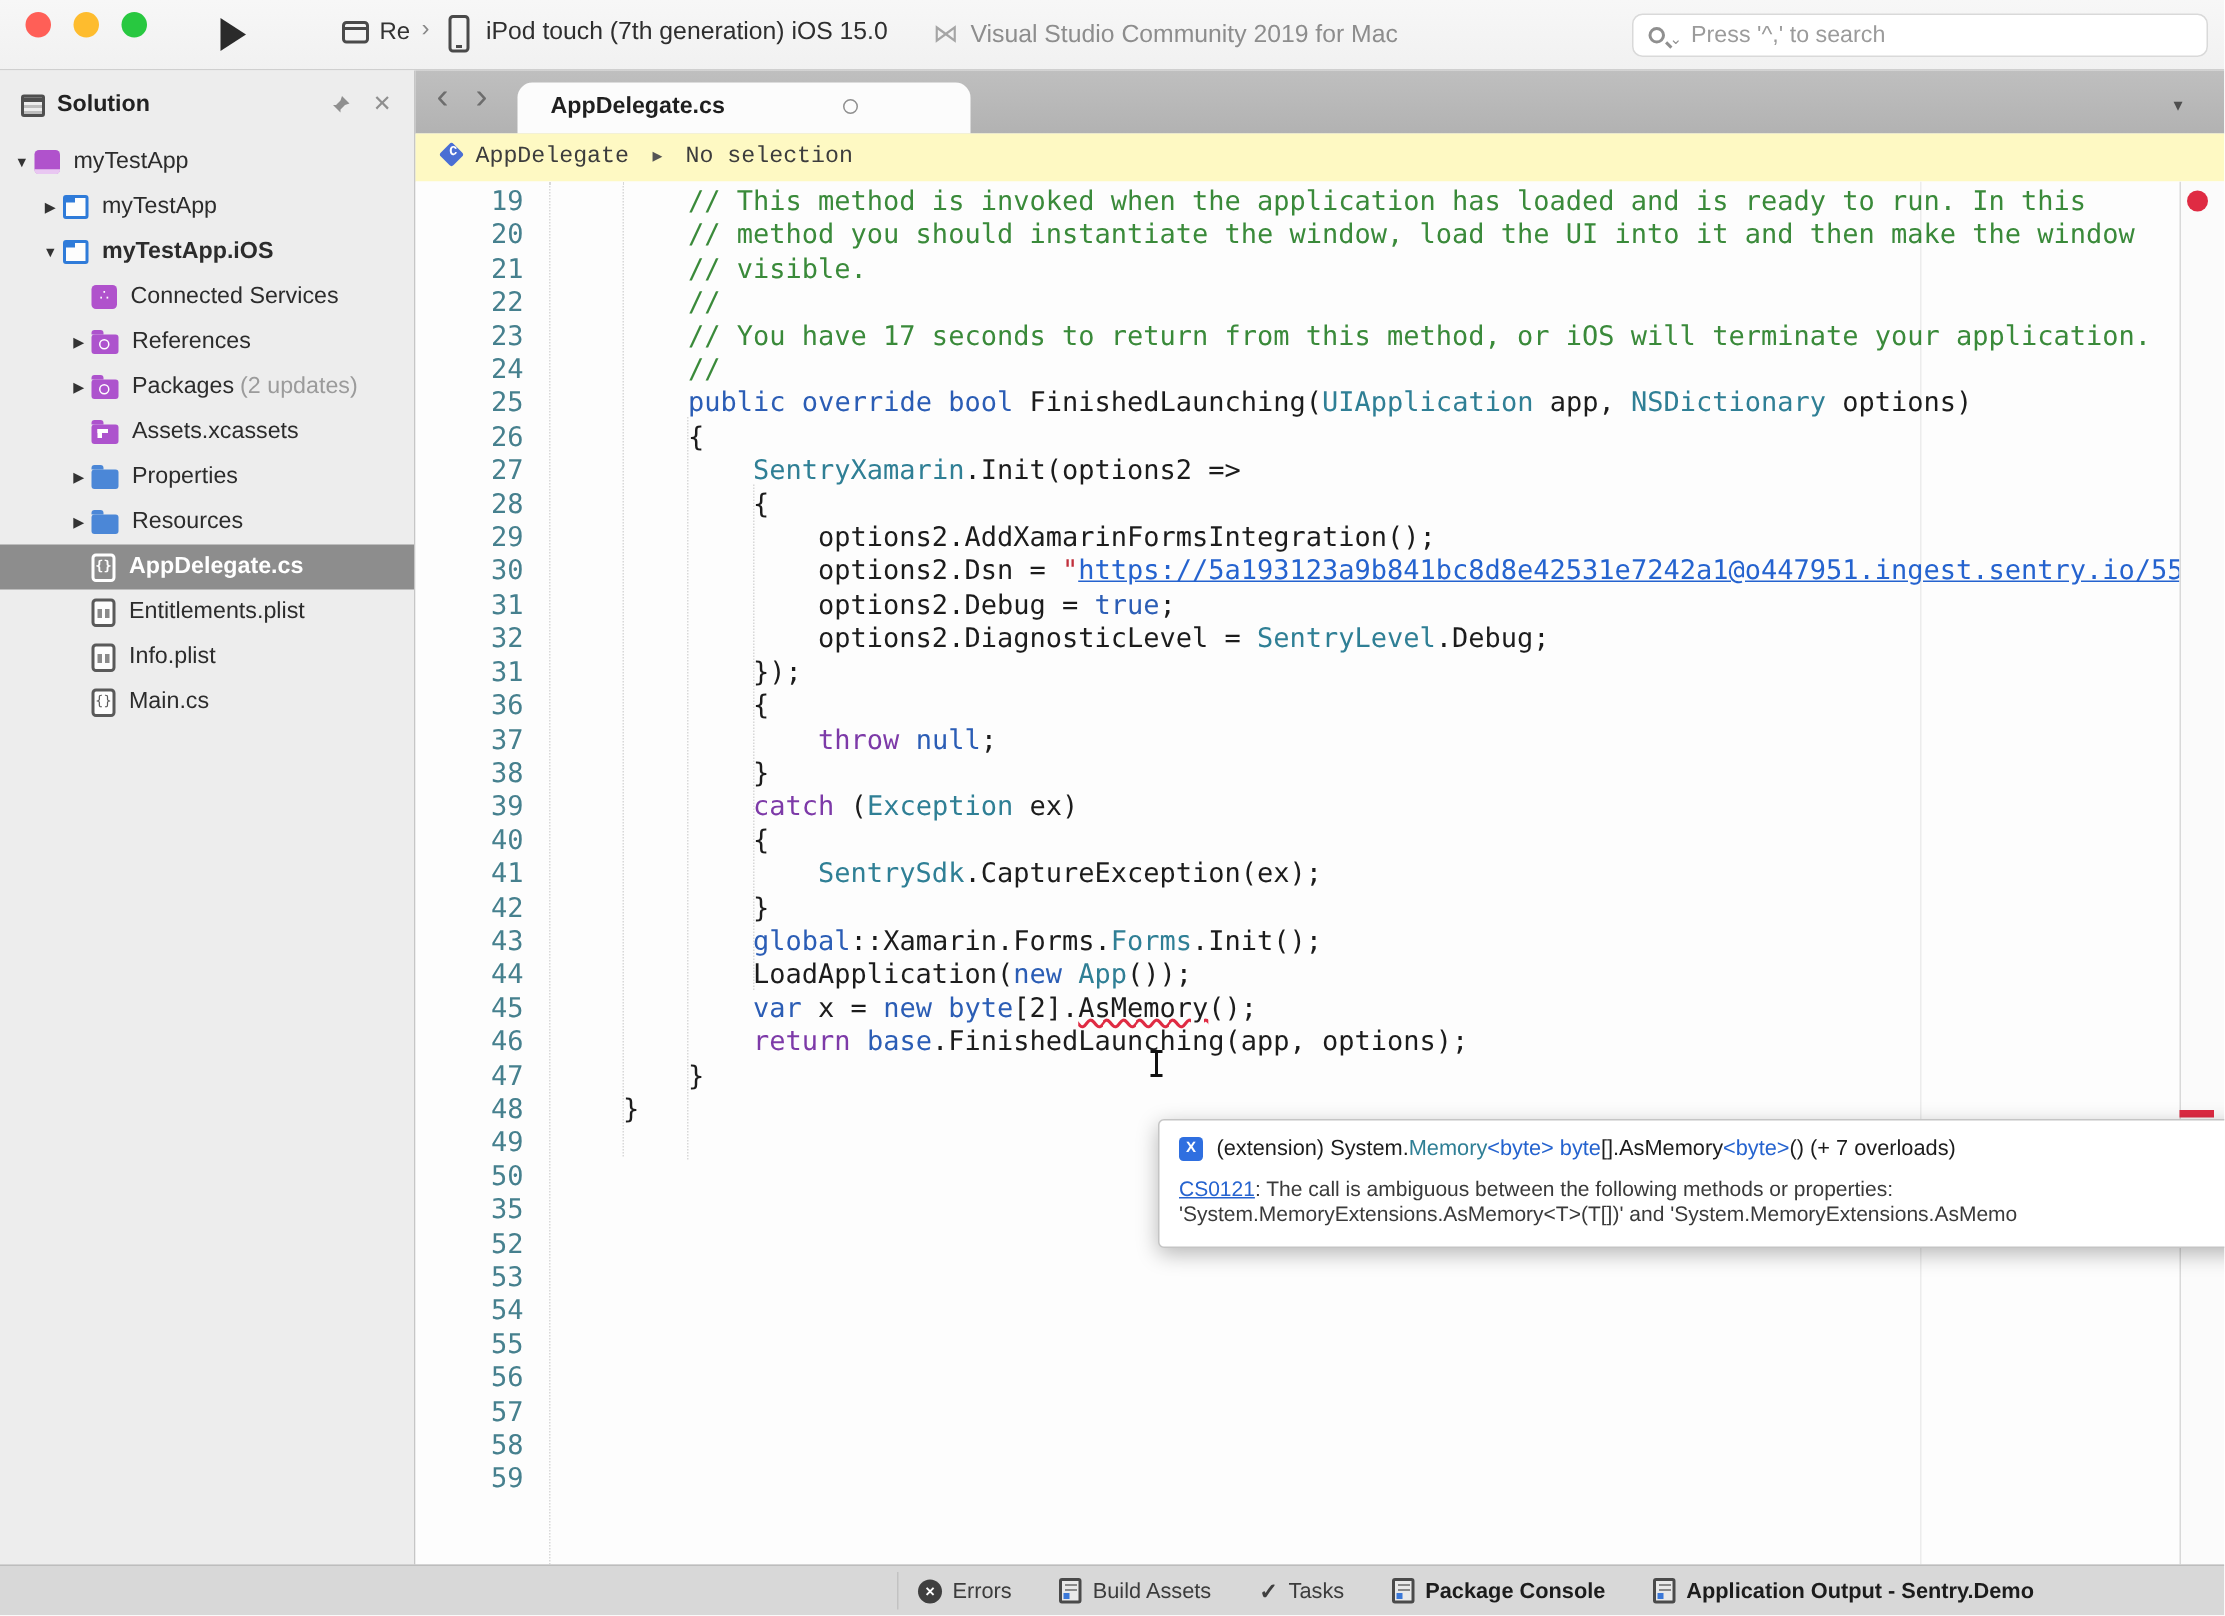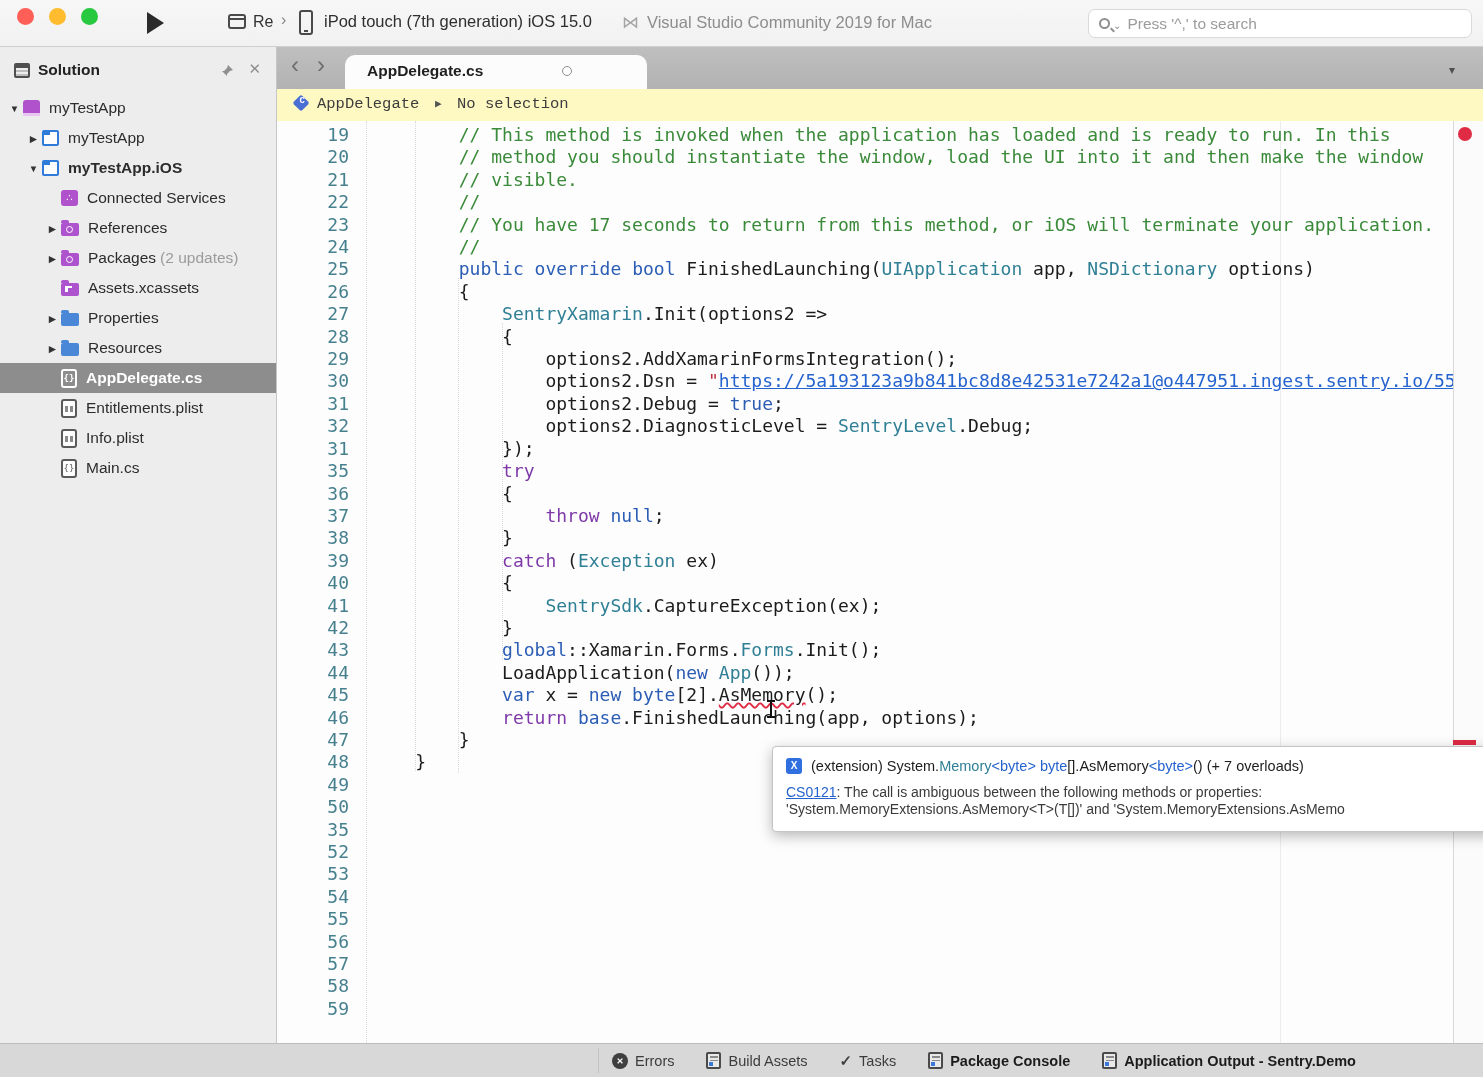--- a/index.html
+++ b/index.html
@@ -273,21 +273,20 @@
           <div class="crow"><span class="ln">24</span><span class="ct"><span class="t-c">        //</span></span></div>
           <div class="crow"><span class="ln">25</span><span class="ct"><span class="t-p">        </span><span class="t-k">public</span><span class="t-p"> </span><span class="t-k">override</span><span class="t-p"> </span><span class="t-k">bool</span><span class="t-p"> FinishedLaunching(</span><span class="t-y">UIApplication</span><span class="t-p"> app, </span><span class="t-y">NSDictionary</span><span class="t-p"> options)</span></span></div>
           <div class="crow"><span class="ln">26</span><span class="ct"><span class="t-p">        {</span></span></div>
           <div class="crow"><span class="ln">27</span><span class="ct"><span class="t-p">            </span><span class="t-y">SentryXamarin</span><span class="t-p">.Init(options2 =&gt;</span></span></div>
           <div class="crow"><span class="ln">28</span><span class="ct"><span class="t-p">            {</span></span></div>
           <div class="crow"><span class="ln">29</span><span class="ct"><span class="t-p">                options2.AddXamarinFormsIntegration();</span></span></div>
           <div class="crow"><span class="ln">30</span><span class="ct"><span class="t-p">                options2.Dsn = </span><span class="t-s">"</span><span class="t-u">https://5a193123a9b841bc8d8e42531e7242a1@o447951.ingest.sentry.io/55</span></span></div>
           <div class="crow"><span class="ln">31</span><span class="ct"><span class="t-p">                options2.Debug = </span><span class="t-k">true</span><span class="t-p">;</span></span></div>
           <div class="crow"><span class="ln">32</span><span class="ct"><span class="t-p">                options2.DiagnosticLevel = </span><span class="t-y">SentryLevel</span><span class="t-p">.Debug;</span></span></div>
           <div class="crow"><span class="ln">31</span><span class="ct"><span class="t-p">            });</span></span></div>
-          <div class="crow"><span class="ln">35</span><span class="ct"><span class="t-p">            </span><span class="t-w">try</span></span></div>
           <div class="crow"><span class="ln">36</span><span class="ct"><span class="t-p">            {</span></span></div>
           <div class="crow"><span class="ln">37</span><span class="ct"><span class="t-p">                </span><span class="t-w">throw</span><span class="t-p"> </span><span class="t-k">null</span><span class="t-p">;</span></span></div>
           <div class="crow"><span class="ln">38</span><span class="ct"><span class="t-p">            }</span></span></div>
           <div class="crow"><span class="ln">39</span><span class="ct"><span class="t-p">            </span><span class="t-w">catch</span><span class="t-p"> (</span><span class="t-y">Exception</span><span class="t-p"> ex)</span></span></div>
           <div class="crow"><span class="ln">40</span><span class="ct"><span class="t-p">            {</span></span></div>
           <div class="crow"><span class="ln">41</span><span class="ct"><span class="t-p">                </span><span class="t-y">SentrySdk</span><span class="t-p">.CaptureException(ex);</span></span></div>
           <div class="crow"><span class="ln">42</span><span class="ct"><span class="t-p">            }</span></span></div>
           <div class="crow"><span class="ln">43</span><span class="ct"><span class="t-p">            </span><span class="t-k">global</span><span class="t-p">::Xamarin.Forms.</span><span class="t-y">Forms</span><span class="t-p">.Init();</span></span></div>
           <div class="crow"><span class="ln">44</span><span class="ct"><span class="t-p">            LoadApplication(</span><span class="t-k">new</span><span class="t-p"> </span><span class="t-y">App</span><span class="t-p">());</span></span></div>
           <div class="crow"><span class="ln">45</span><span class="ct"><span class="t-p">            </span><span class="t-k">var</span><span class="t-p"> x = </span><span class="t-k">new</span><span class="t-p"> </span><span class="t-k">byte</span><span class="t-p">[2].</span><span class="t-e">AsMemory</span><span class="t-p">();</span></span></div>

